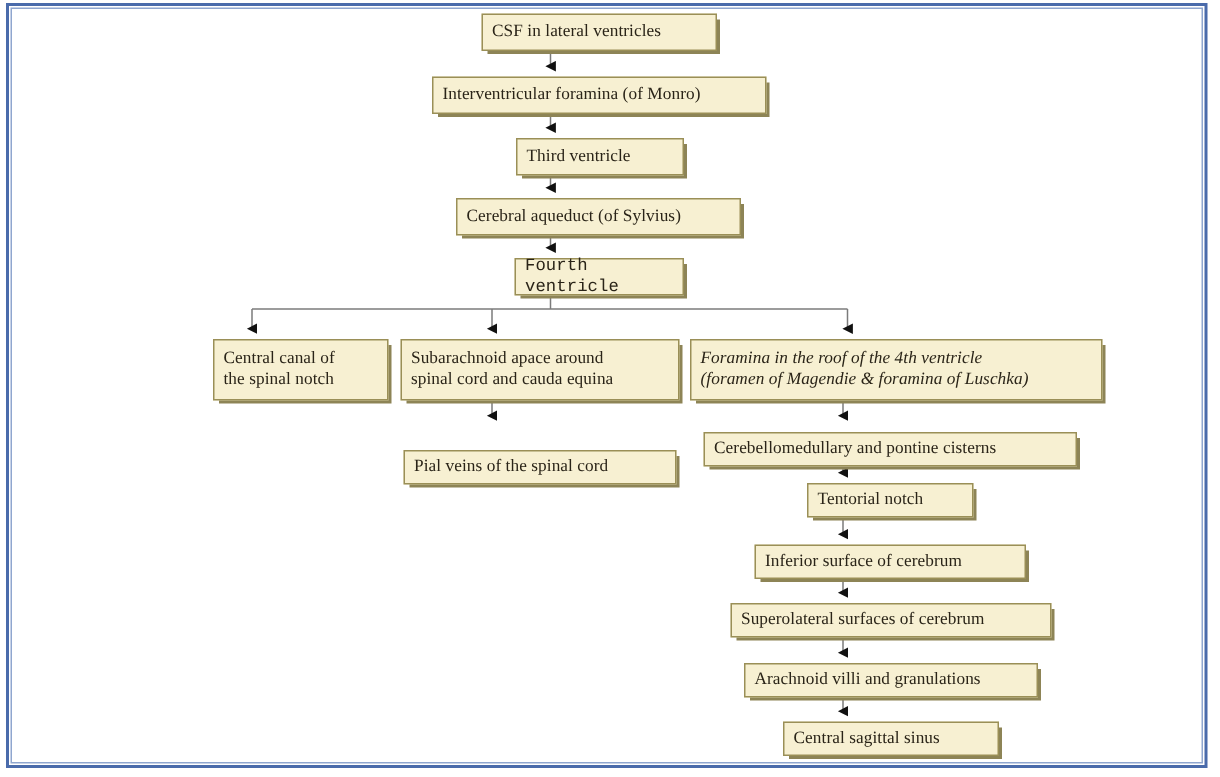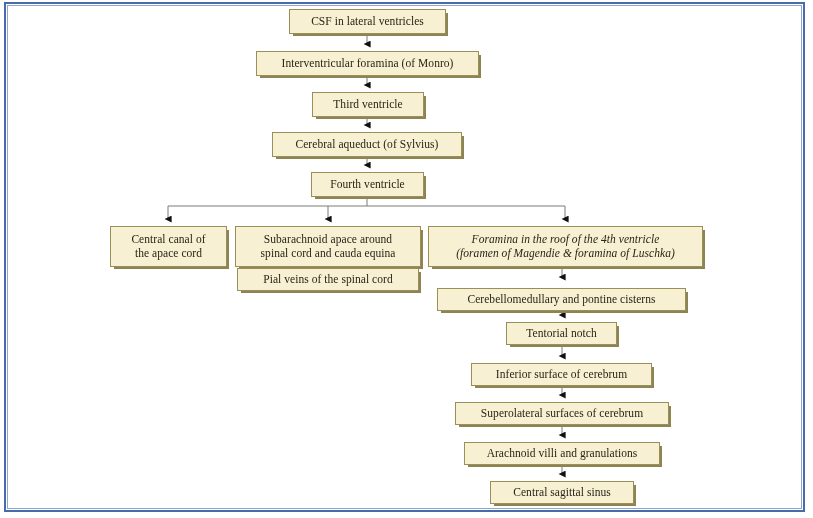--- a/index.html
+++ b/index.html
@@ -37,26 +37,27 @@
   }
   .node{
     position:absolute;
     box-sizing:border-box;
     background:#f7f0d2;
     border:1px solid #9a8f57;
     box-shadow:3px 3px 0 -1px #8d8456;
     display:flex;
     align-items:center;
     justify-content:center;
-    text-align:center;
+    text-align:left;
     color:#2a2418;
     font-size:11.5px;
     line-height:13.5px;
     letter-spacing:0.05px;
     padding:2px 6px;
+    margin-left:32px;
   }
   .node .lbl{display:block;width:100%;}
   .node .lbl .l2{display:block;}
 </style>
 </head>
 <body>
 
 <div id="frame"></div>
 
 <div id="canvas">
@@ -91,33 +92,33 @@
       </div>
       <div class="node" style="left: 256px; top: 51px; width: 223px; height: 25px;">
         <span class="lbl">Interventricular foramina (of Monro)</span>
       </div>
       <div class="node" style="left: 312px; top: 92px; width: 112px; height: 25px;">
         <span class="lbl">Third ventricle</span>
       </div>
       <div class="node" style="left: 272px; top: 132px; width: 190px; height: 25px; font-family: Liberation Serif, serif;">
         <span class="lbl">Cerebral aqueduct (of Sylvius)</span>
       </div>
-      <div class="node" style="left: 311px; top: 172px; width: 113px; height: 25px;">
+      <div class="node" style="left: 311px; top: 172px; width: 113px; height: 25px; font-family: Liberation Mono, monospace;">
         <span class="lbl">Fourth ventricle</span>
       </div>
       <div class="node" style="left: 110px; top: 226px; width: 117px; height: 41px;">
-        <span class="lbl">Central canal of<span class="l2">the apace cord</span></span>
+        <span class="lbl">Central canal of<span class="l2">the spinal notch</span></span>
       </div>
       <div class="node" style="left: 235px; top: 226px; width: 186px; height: 41px;">
         <span class="lbl">Subarachnoid apace around<span class="l2">spinal cord and cauda equina</span></span>
       </div>
       <div class="node" style="left: 428px; top: 226px; width: 275px; height: 41px; font-style: italic;">
         <span class="lbl">Foramina in the roof of the 4th ventricle<span class="l2">(foramen of Magendie &amp; foramina of Luschka)</span></span>
       </div>
-      <div class="node" style="left: 237px; top: 268px; width: 182px; height: 23px;">
+      <div class="node" style="left: 237px; top: 300px; width: 182px; height: 23px;">
         <span class="lbl">Pial veins of the spinal cord</span>
       </div>
       <div class="node" style="left: 437px; top: 288px; width: 249px; height: 23px;">
         <span class="lbl">Cerebellomedullary and pontine cisterns</span>
       </div>
       <div class="node" style="left: 506px; top: 322px; width: 111px; height: 23px;">
         <span class="lbl">Tentorial notch</span>
       </div>
       <div class="node" style="left: 471px; top: 363px; width: 181px; height: 23px;">
         <span class="lbl">Inferior surface of cerebrum</span>

